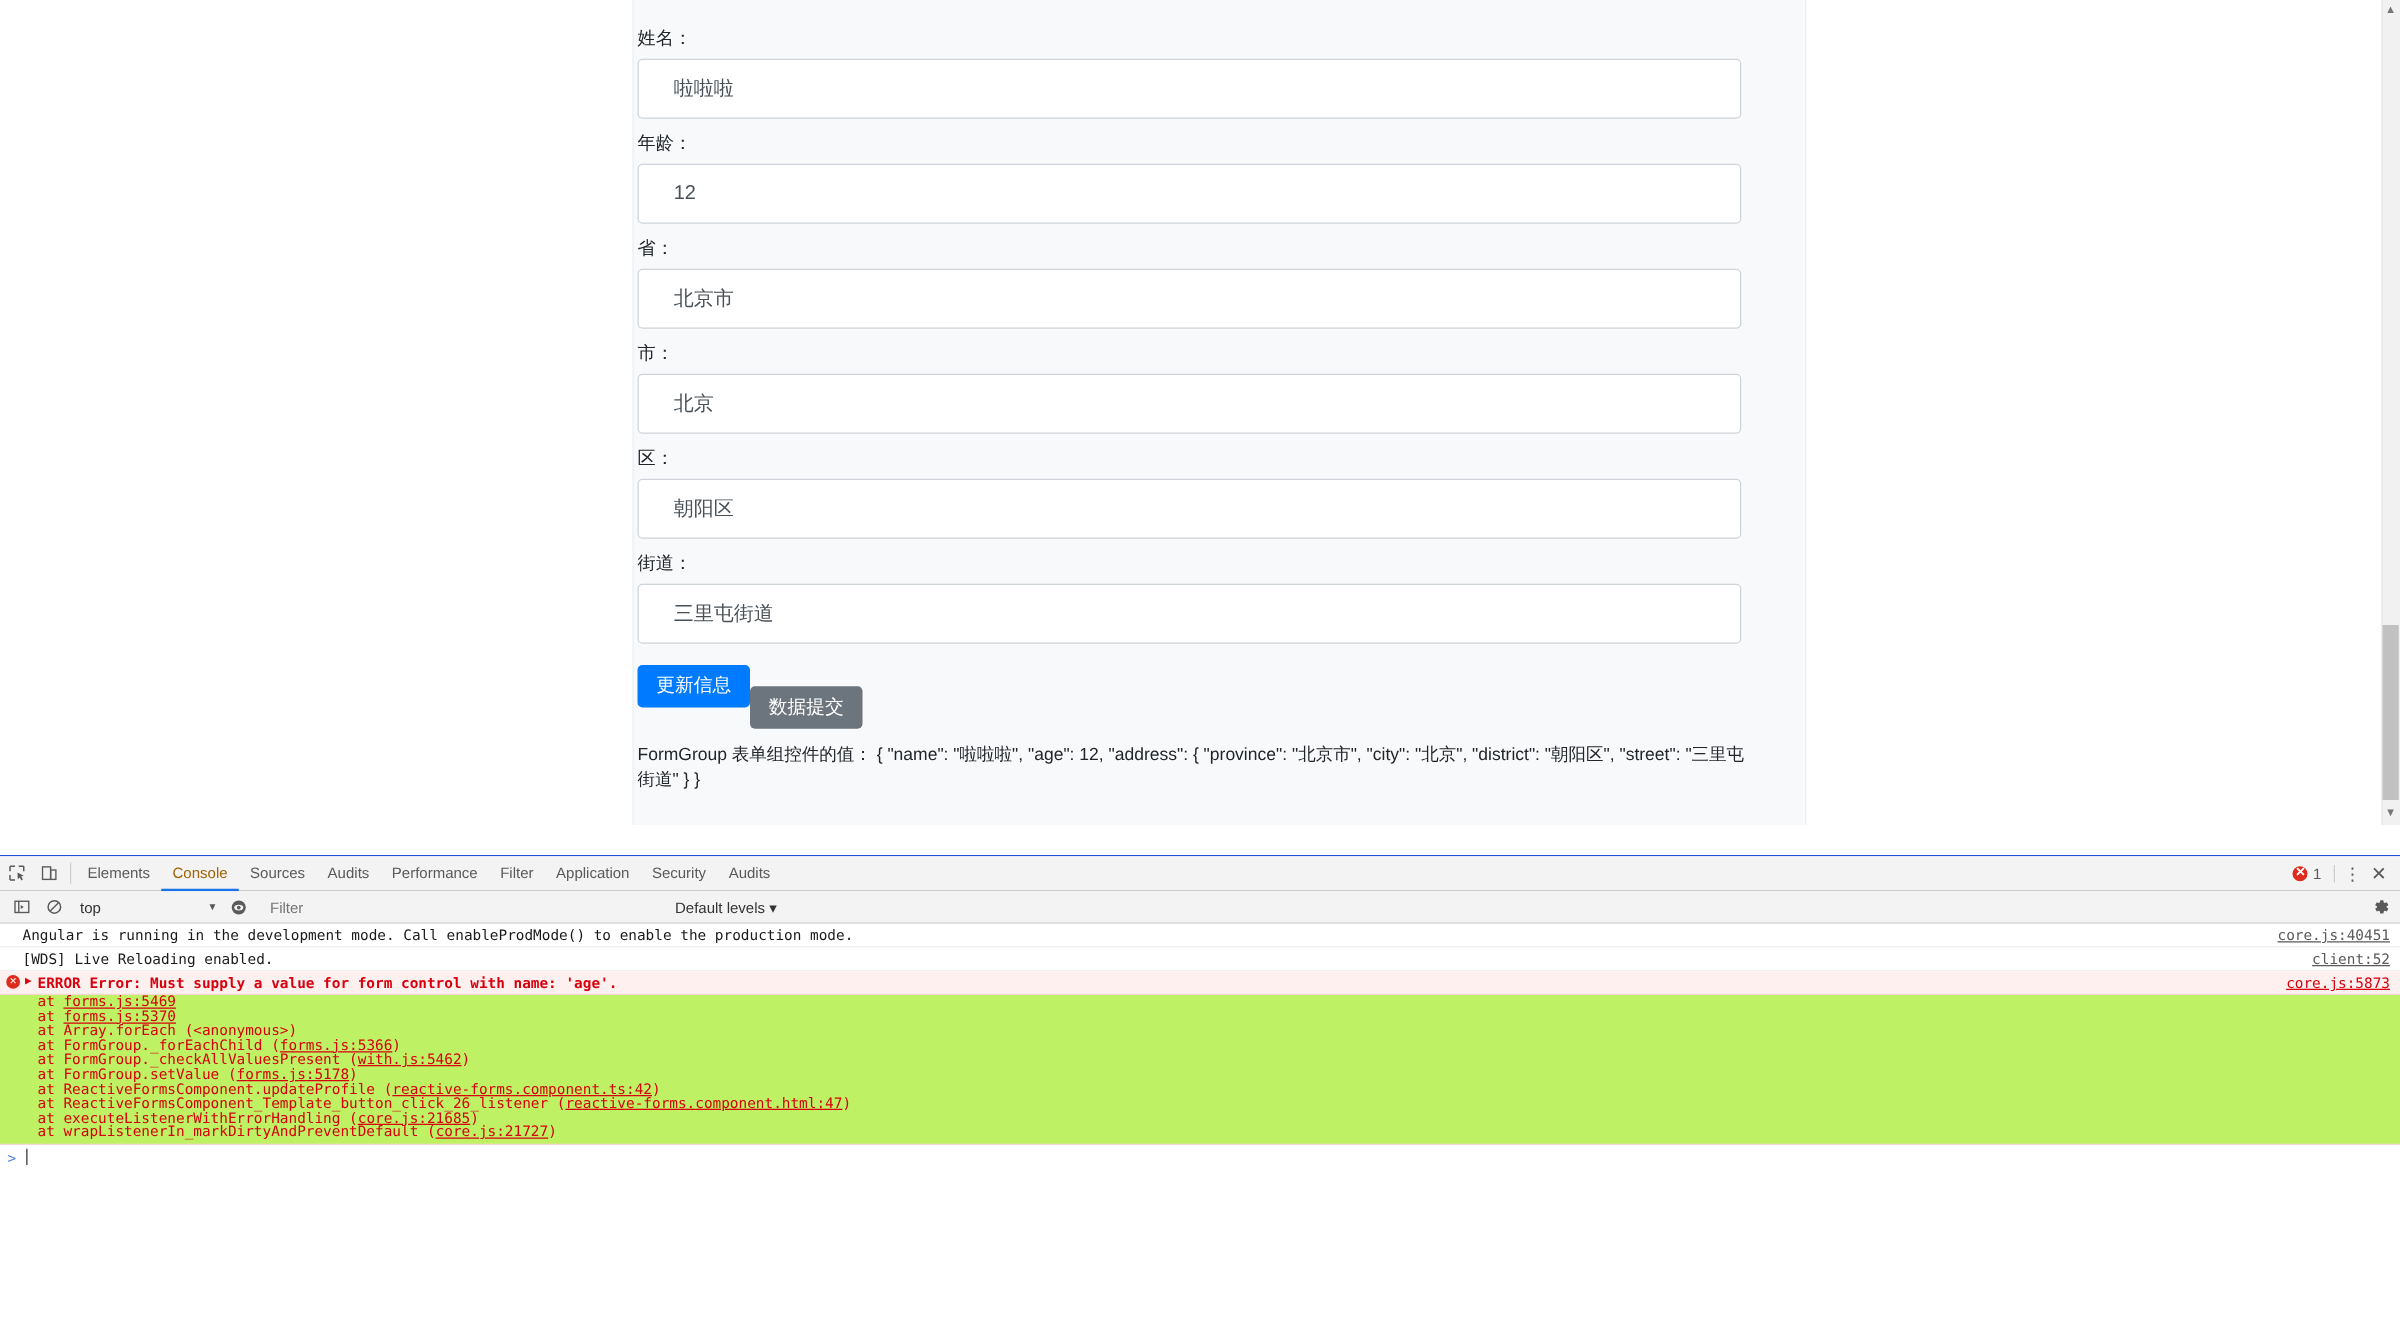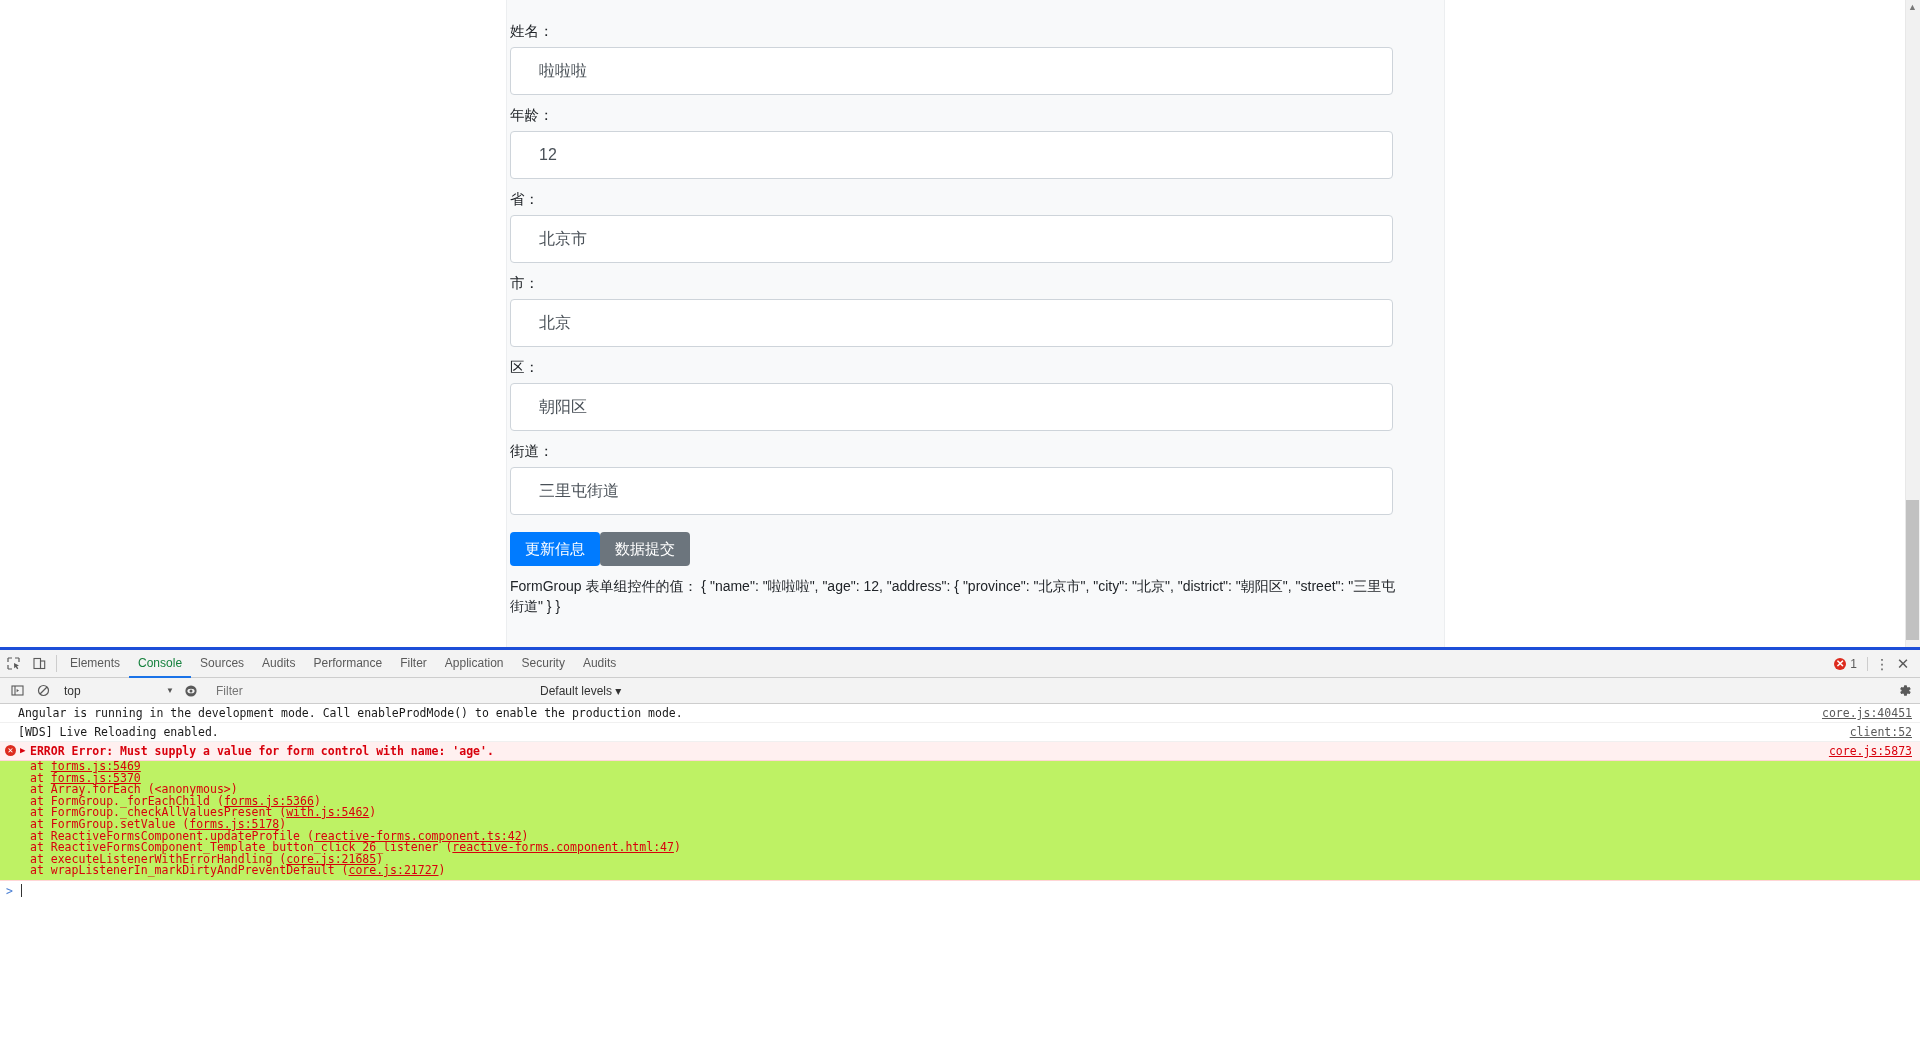--- a/index.html
+++ b/index.html
@@ -91,39 +91,39 @@
     padding: 0 15px;
     font-size: 15px;
     border: none;
     border-radius: 4px;
     color: #ffffff;
     cursor: pointer;
     font-family: "Liberation Sans", sans-serif;
     line-height: 34px;
   }
   #btn-update { background: #007bff; }
-  #btn-submit { background: #6c757d; }
+  #btn-submit { background: #6c757d; margin-top: 17px; }
 
   #formgroup-dump {
     margin: 10px 0 0 3px;
     width: 890px;
     font-size: 14px;
     color: #212529;
     line-height: 20px;
     word-break: break-all;
     white-space: normal;
   }
 
   
   #devtools {
     position: absolute;
-    left: 0; top: 647px;
+    left: 0; top: 684px;
     width: 1920px; height: 282px;
     background: #ffffff;
-    border-top: 3px solid #1d4ed8;
+    border-top: 1px solid #1d4ed8;
     font-family: "Liberation Sans", sans-serif;
   }
 
   
   #dt-tabbar {
     position: relative;
     height: 28px;
     background: #f3f3f3;
     border-bottom: 1px solid #cdcdcd;
     display: flex;
@@ -146,21 +146,21 @@
     display: flex;
     align-items: center;
     font-size: 12px;
     color: #5a5a5a;
     cursor: pointer;
     border-bottom: 2px solid transparent;
     margin-bottom: -1px;
     height: 28px;
   }
   .dt-tab.active {
-    color: #15803d;
+    color: #a16207;
     border-bottom-color: #1a73e8;
   }
   #dt-tabbar-right {
     position: absolute;
     right: 0; top: 0;
     height: 28px;
     display: flex;
     align-items: center;
     padding-right: 6px;
   }

